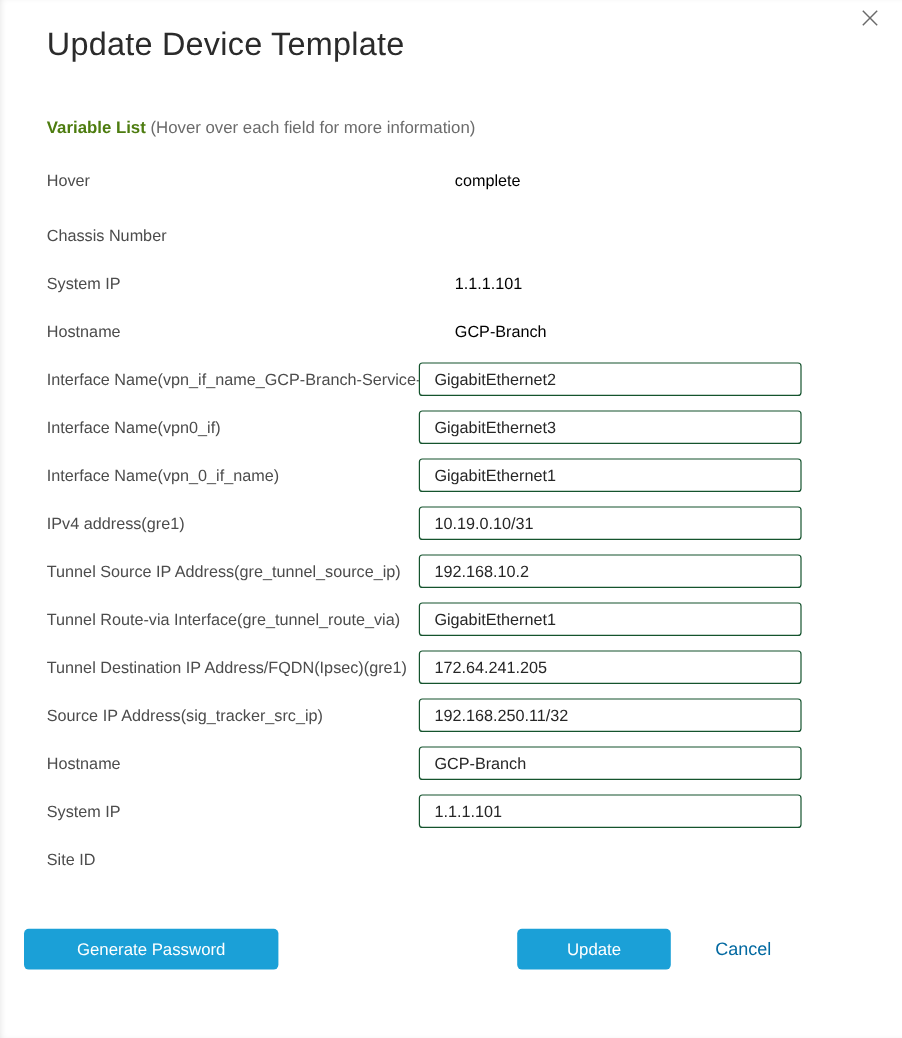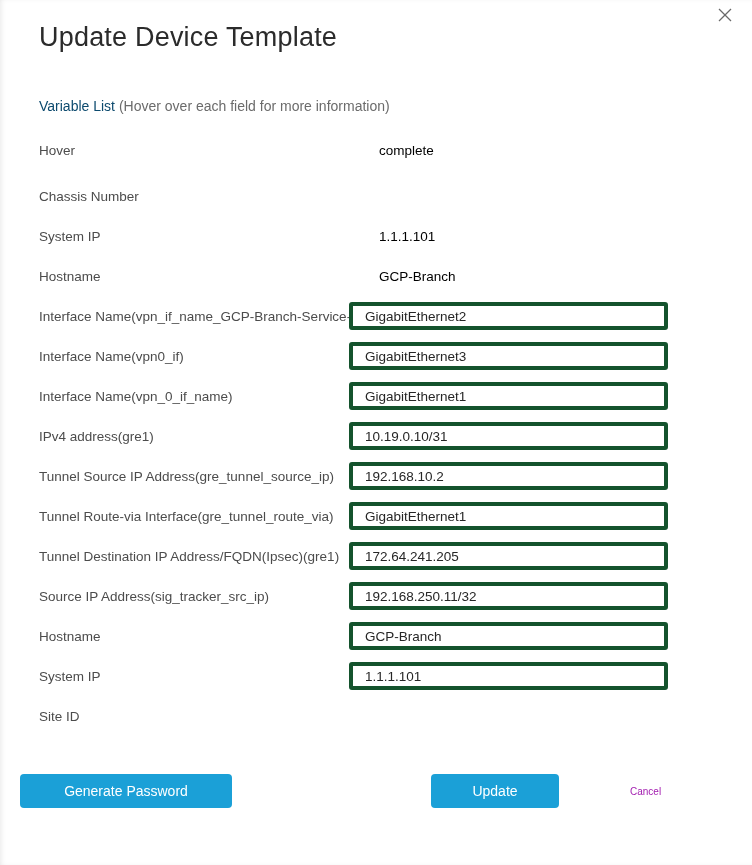--- a/index.html
+++ b/index.html
@@ -31,22 +31,22 @@
     color: #2b2b2b;
     line-height: 34px;
   }
   .section-header {
     margin: 44px 0 0 39px;
     font-size: 14px;
     color: #6b6b6b;
     line-height: 17px;
   }
   .section-header .section-title {
-    font-weight: normal;
-    color: #0c4a6e;
+    font-weight: bold;
+    color: #4d7c0f;
   }
   .rows {
     margin-top: 21px;
     padding-left: 39px;
   }
   .row {
     display: flex;
     align-items: center;
     height: 28px;
     margin-bottom: 12px;
@@ -63,21 +63,21 @@
   .row .static-value {
     margin-left: 30px;
     font-size: 13.5px;
     color: #000000;
     white-space: nowrap;
   }
   .field-input {
     flex: none;
     width: 319px;
     height: 28px;
-    border: 4px solid #14532d;
+    border: 1px solid #14532d;
     border-radius: 3px;
     background: #ffffff;
     padding: 0 12px;
     font-family: "Liberation Sans", "DejaVu Sans", sans-serif;
     font-size: 13.5px;
     color: #262626;
     outline: none;
   }
   .footer {
     position: absolute;
@@ -93,23 +93,23 @@
     border-radius: 4px;
     background: #1ba0d7;
     color: #ffffff;
     font-family: "Liberation Sans", "DejaVu Sans", sans-serif;
     font-size: 14px;
     cursor: pointer;
   }
   .btn-generate { width: 212px; }
   .btn-update { width: 128px; margin-left: 199px; text-align: center; }
   .link-cancel {
-    margin-left: 71px;
-    font-size: 10px;
-    color: #a21caf;
+    margin-left: 37px;
+    font-size: 15px;
+    color: #0369a1;
     cursor: pointer;
   }
 </style>
 </head>
 <body>
 
 <div class="dialog">
 
   <div class="close-btn">
     <svg width="14" height="14" viewBox="0 0 14 14">

